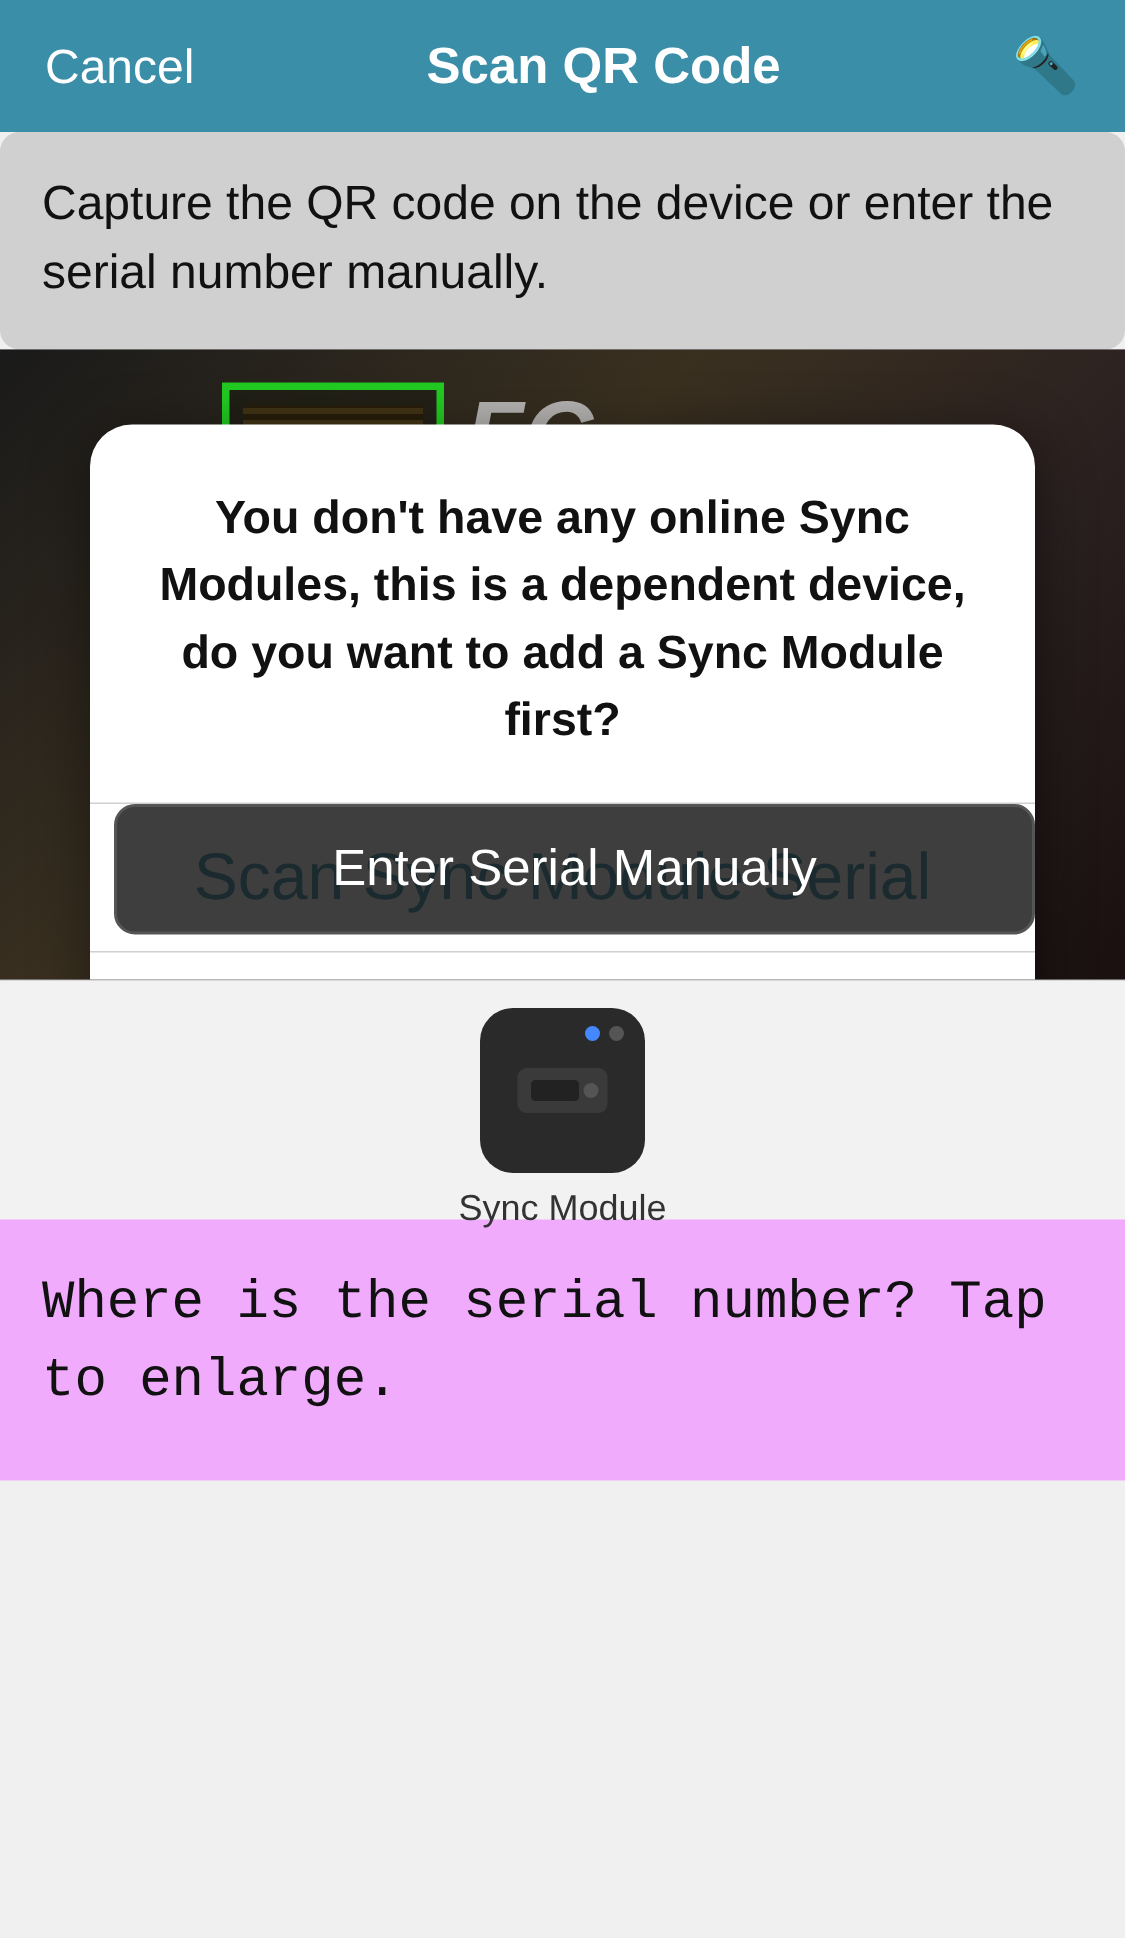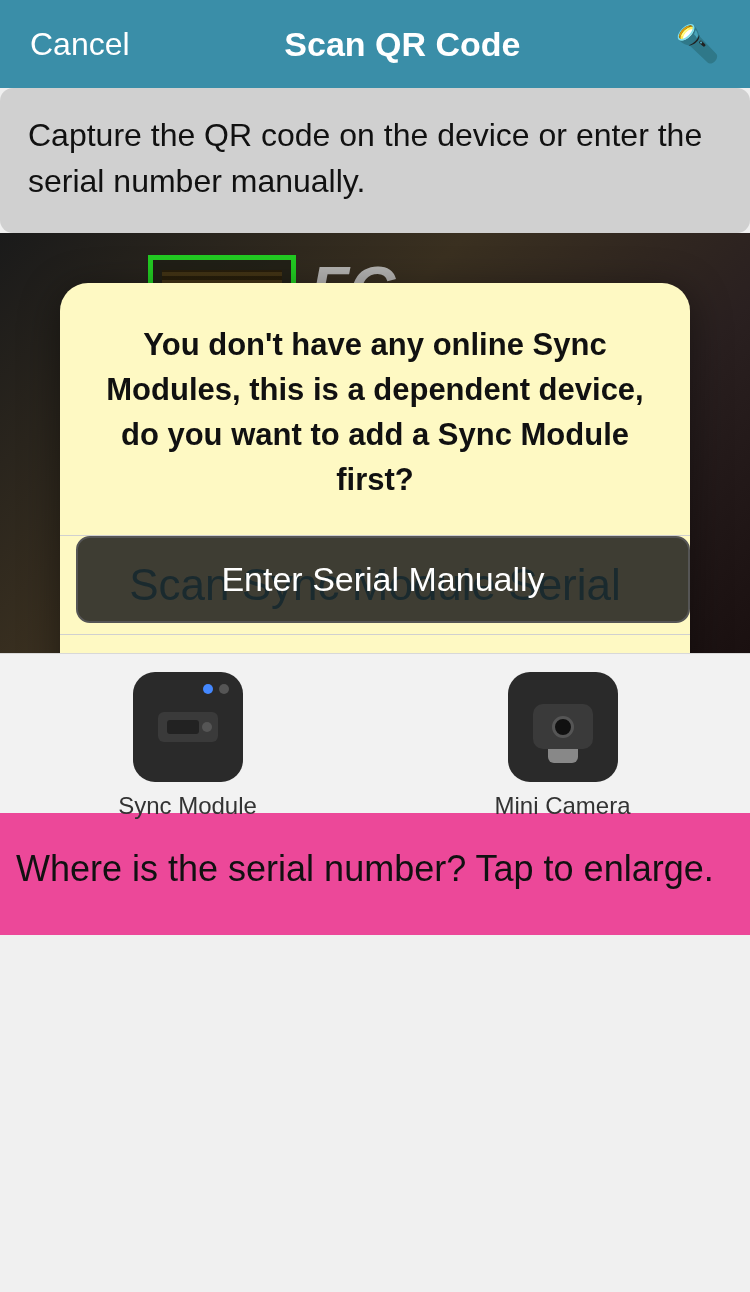--- a/index.html
+++ b/index.html
@@ -109,21 +109,21 @@
       font-style: italic;
       opacity: 0.7;
     }
 
     
     .dialog-overlay {
       position: absolute;
       top: 50px;
       left: 60px;
       right: 60px;
-      background: #fef9c3;
+      background: #ffffff;
       border-radius: 28px;
       padding: 0;
       overflow: hidden;
       box-shadow: 0 8px 40px rgba(0,0,0,0.45);
     }
     .dialog-body {
       padding: 40px 32px 32px;
       text-align: center;
     }
     .dialog-message {
@@ -278,22 +278,23 @@
     }
 
     .device-label {
       font-size: 24px;
       color: #333;
       text-align: center;
     }
 
     
     .bottom-info {
-      background: #ec4899;
-      padding: 30px 16px 40px;
+      background: #f0abfc;
+      padding: 30px 28px 40px;
+      font-family: Liberation Mono, monospace;
     }
     .bottom-info p {
       font-size: 36px;
       color: #111;
       line-height: 1.45;
     }
   </style>
 </head>
 <body>
 
@@ -342,29 +343,18 @@
       </div>
       <svg width="70" height="50">
         <rect x="5" y="10" width="60" height="30" rx="6" fill="#3a3a3a"></rect>
         <rect x="14" y="18" width="32" height="14" rx="3" fill="#222"></rect>
         <circle cx="54" cy="25" r="5" fill="#555"></circle>
       </svg>
     </div>
     <span class="device-label">Sync Module</span>
   </div>
 
-  <div class="device-tab">
-    <div class="device-icon-box">
-      <div style="position:relative;">
-        <div class="mini-cam-body">
-          <div class="mini-cam-lens"></div>
-        </div>
-        <div class="mini-cam-stand"></div>
-      </div>
-    </div>
-    <span class="device-label">Mini Camera</span>
-  </div>
 
 </div>
 
 <div class="bottom-info">
   <p>Where is the serial number? Tap to enlarge.</p>
 </div>
 
 </body></html>

